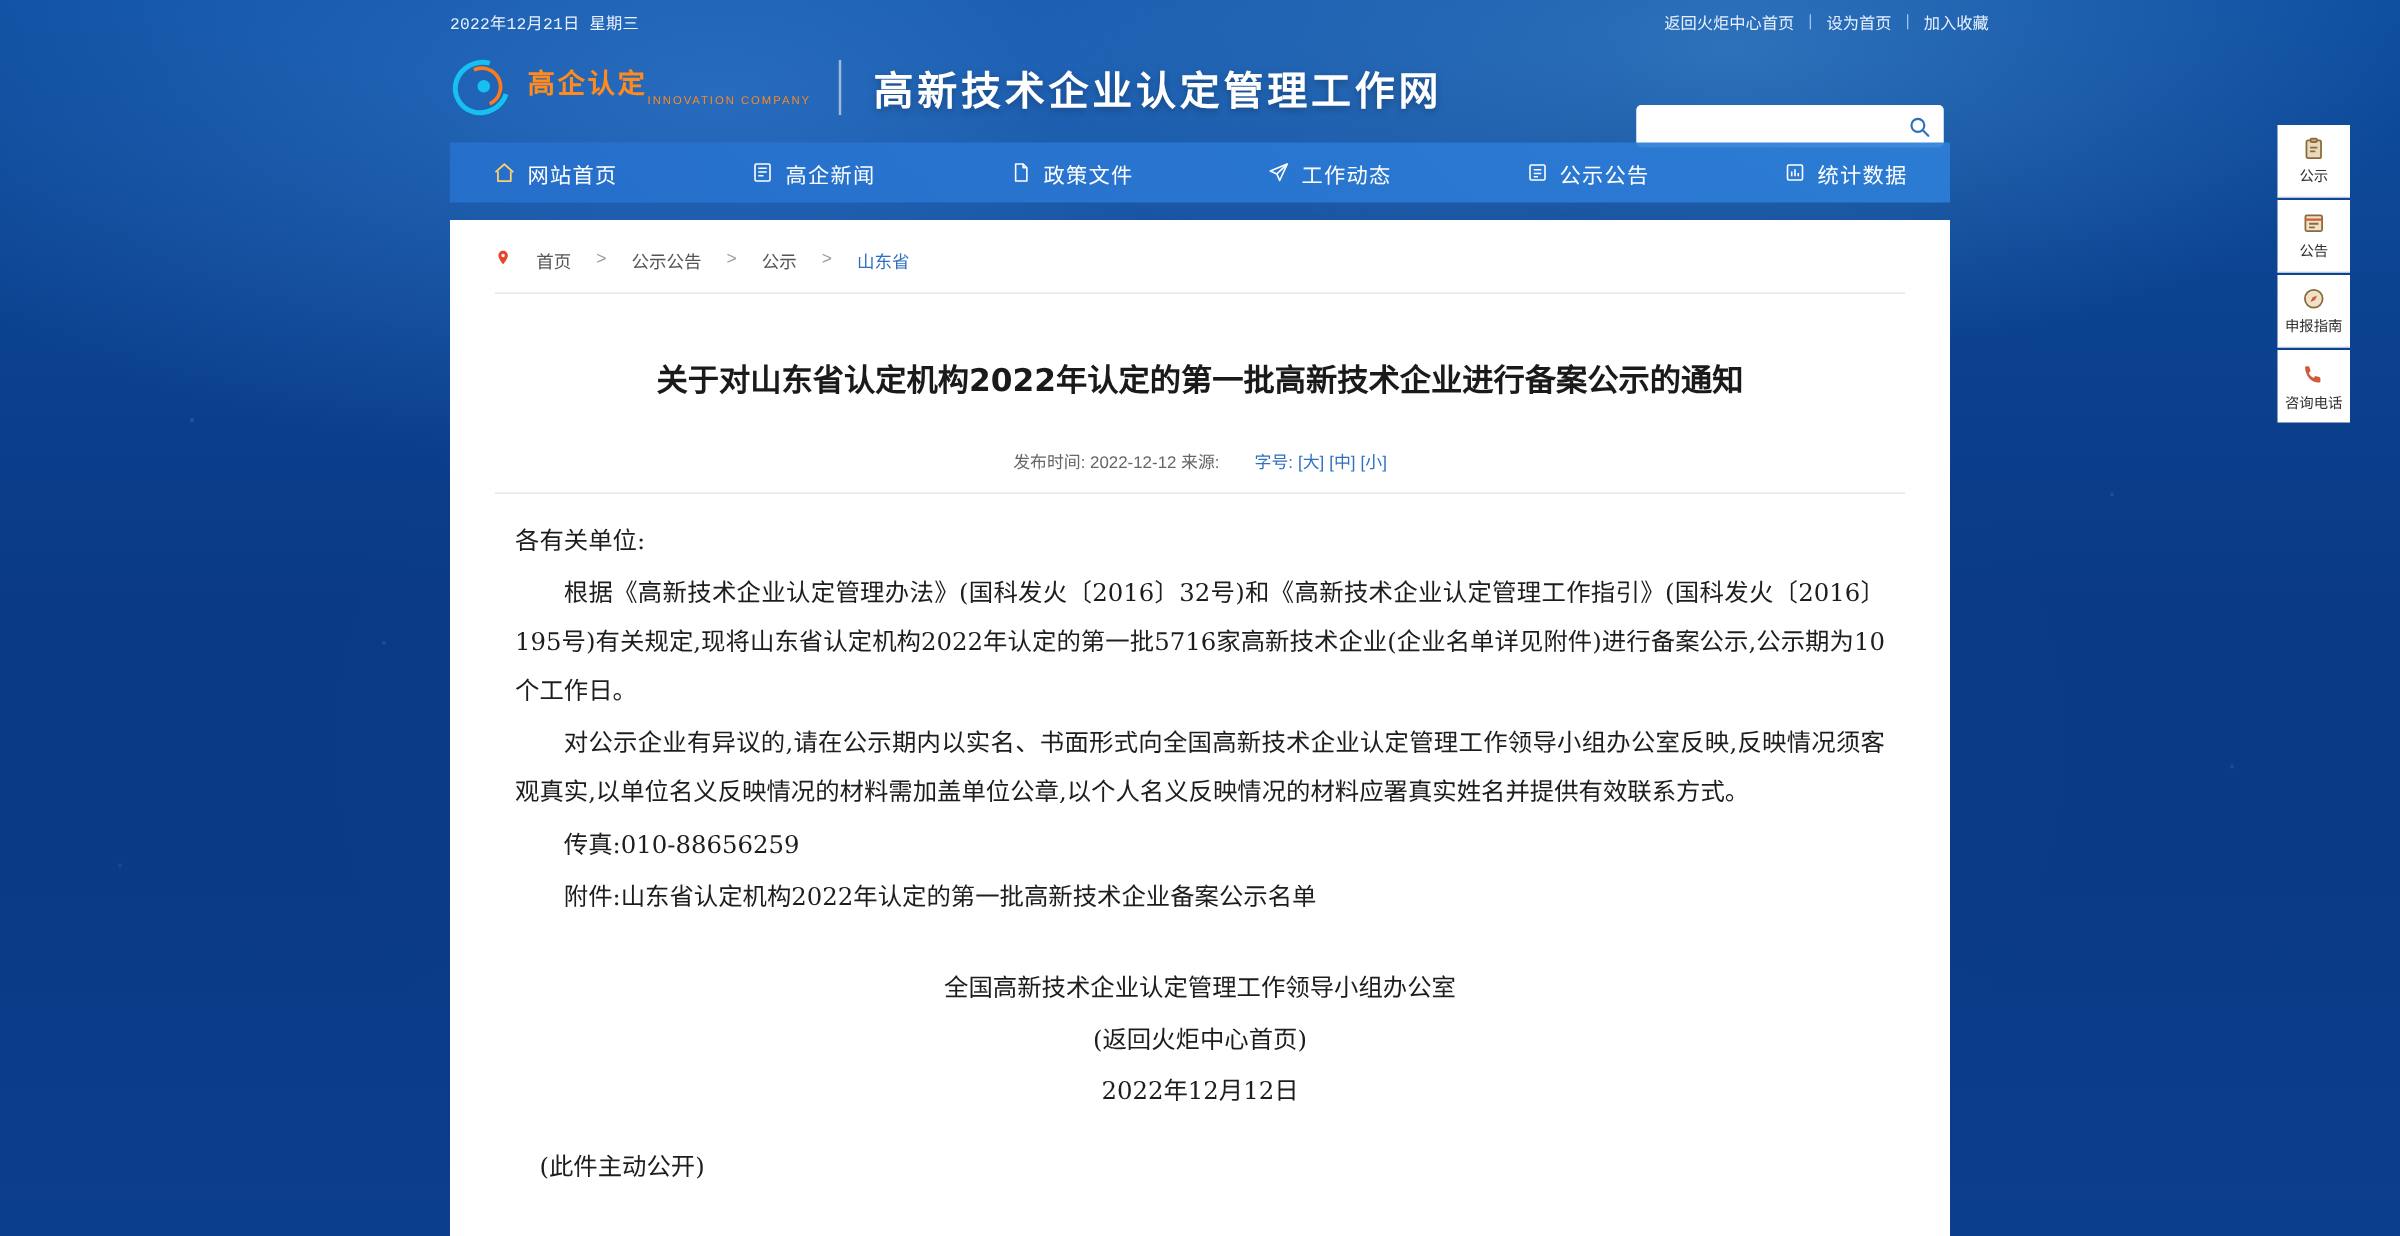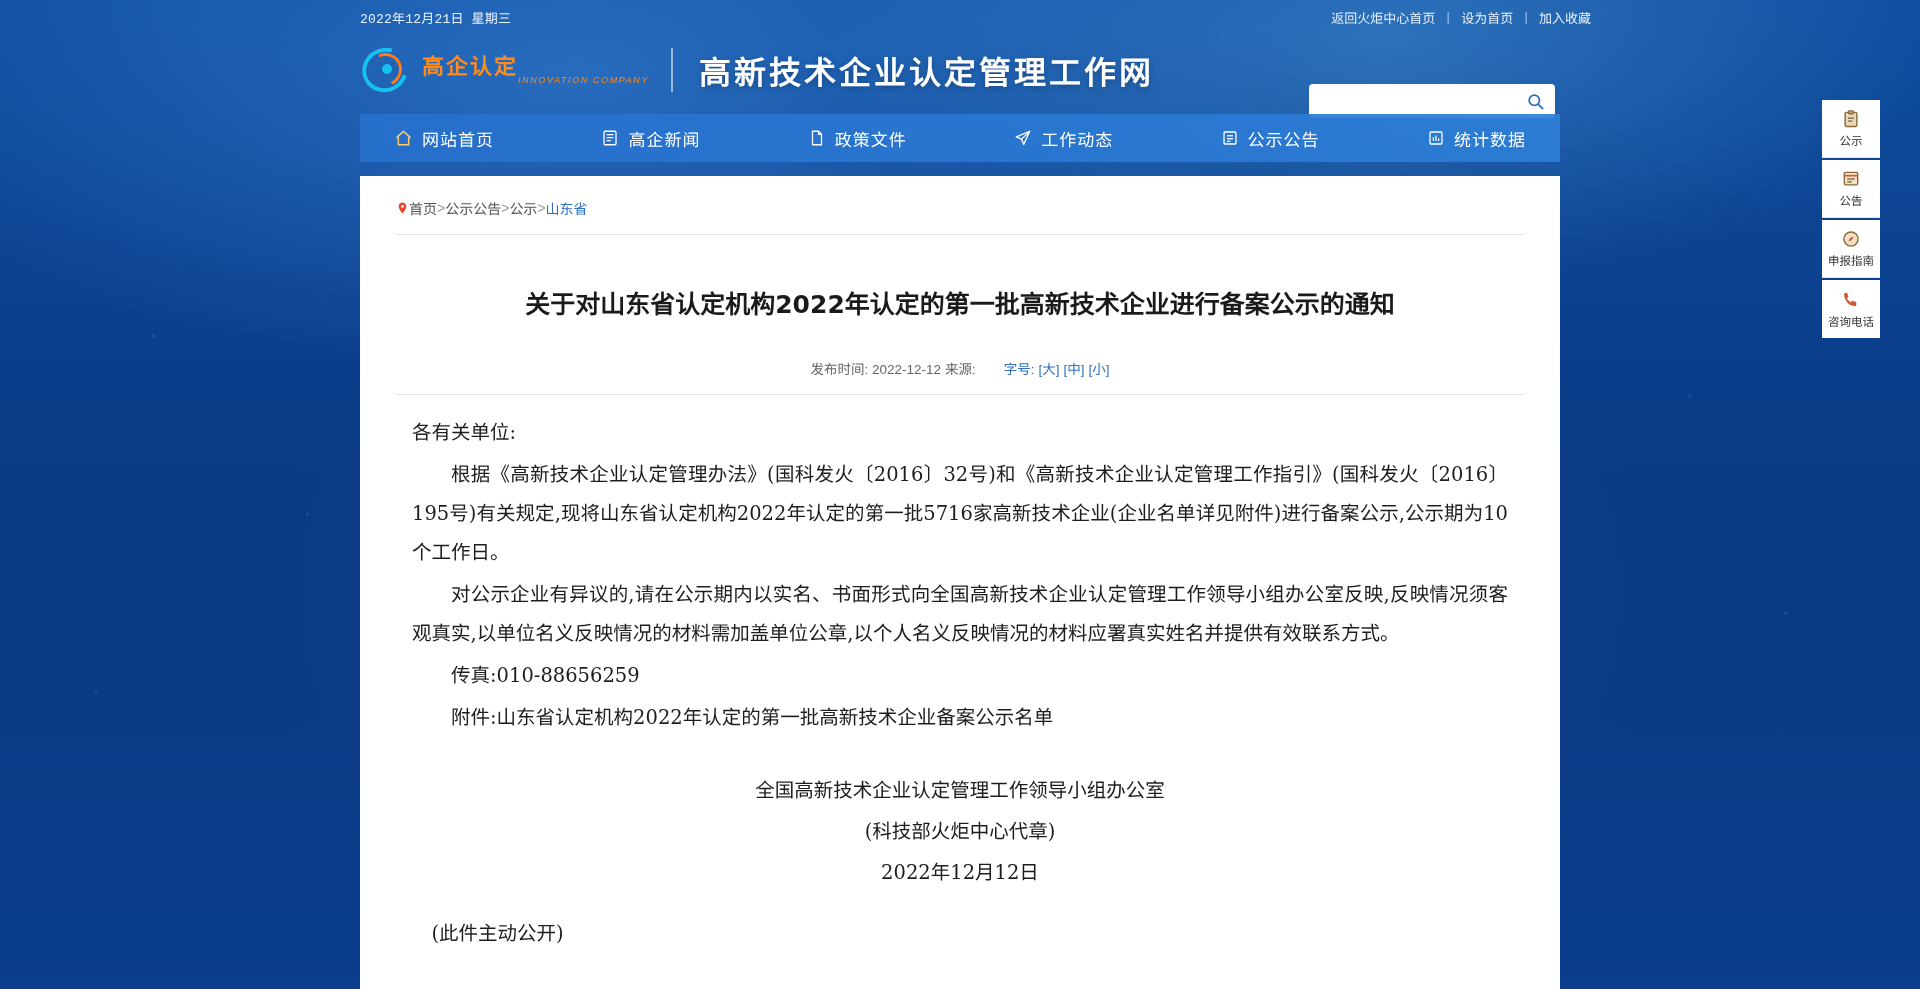--- a/index.html
+++ b/index.html
@@ -86,21 +86,21 @@
   .logo-mark .dot {
     position:absolute; left:22px; top:20px;
     width:10px;height:10px;border-radius:50%;
     background:#16c0f0;
   }
   .logo-text { display:flex; flex-direction:row; justify-content:center; }
   .logo-text .cn {
     color:#ff8a1e; font-size:22px; font-weight:bold; letter-spacing:2px; line-height:1.1;
   }
   .logo-text .en {
-    color:#ff8a1e; font-size:9px; letter-spacing:1.6px; margin-top:20px;font-style:italic;
+    color:#ff8a1e; font-size:9px; letter-spacing:1.6px; margin-top:20px;
   }
   .logo-divider {
     width:2px; height:44px; background:rgba(255,255,255,.55); margin:0 26px 0 22px;
   }
   .site-title {
     color:#ffffff; font-size:32px; font-weight:bold; letter-spacing:3px;
     text-shadow: 0 2px 6px rgba(0,0,0,.25);
   }
 
   
@@ -141,21 +141,21 @@
   
   .content-card {
     position: relative;
     width: 1200px;
     margin: 14px auto 0;
     background:#ffffff;
     min-height: 810px;
     padding: 0 36px 40px;
   }
   .breadcrumb {
-    display:flex; align-items:center; gap:0;
+    display:flex; align-items:flex-start; gap:20px;
     font-size:14px; color:#555;
     padding: 22px 0 16px;
     border-bottom: 1px solid #e4e4e4;
   }
   .breadcrumb a { color:#555; text-decoration:none; }
   .breadcrumb .last { color:#2f6fc0; }
   .breadcrumb .sep { color:#9a9a9a; }
   .pin-icon { color:#e8462c; display:flex; align-items:center; }
 
   .doc-title {
@@ -353,21 +353,21 @@
 
   <div class="doc-body">
     <p>各有关单位:</p>
     <p class="indent">根据《高新技术企业认定管理办法》(国科发火〔2016〕32号)和《高新技术企业认定管理工作指引》(国科发火〔2016〕195号)有关规定,现将山东省认定机构2022年认定的第一批5716家高新技术企业(企业名单详见附件)进行备案公示,公示期为10个工作日。</p>
     <p class="indent">对公示企业有异议的,请在公示期内以实名、书面形式向全国高新技术企业认定管理工作领导小组办公室反映,反映情况须客观真实,以单位名义反映情况的材料需加盖单位公章,以个人名义反映情况的材料应署真实姓名并提供有效联系方式。</p>
     <p class="indent">传真:010-88656259</p>
     <p class="indent">附件:山东省认定机构2022年认定的第一批高新技术企业备案公示名单</p>
 
     <div class="sign">
       <p>全国高新技术企业认定管理工作领导小组办公室</p>
-      <p>(科技部火炬中心代章)</p>
+      <p>(返回火炬中心首页)</p>
       <p>2022年12月12日</p>
     </div>
 
     <p class="closing">(此件主动公开)</p>
   </div>
 </div>
 
 <div class="side-tools">
   <div class="side-tool">
     <span>

